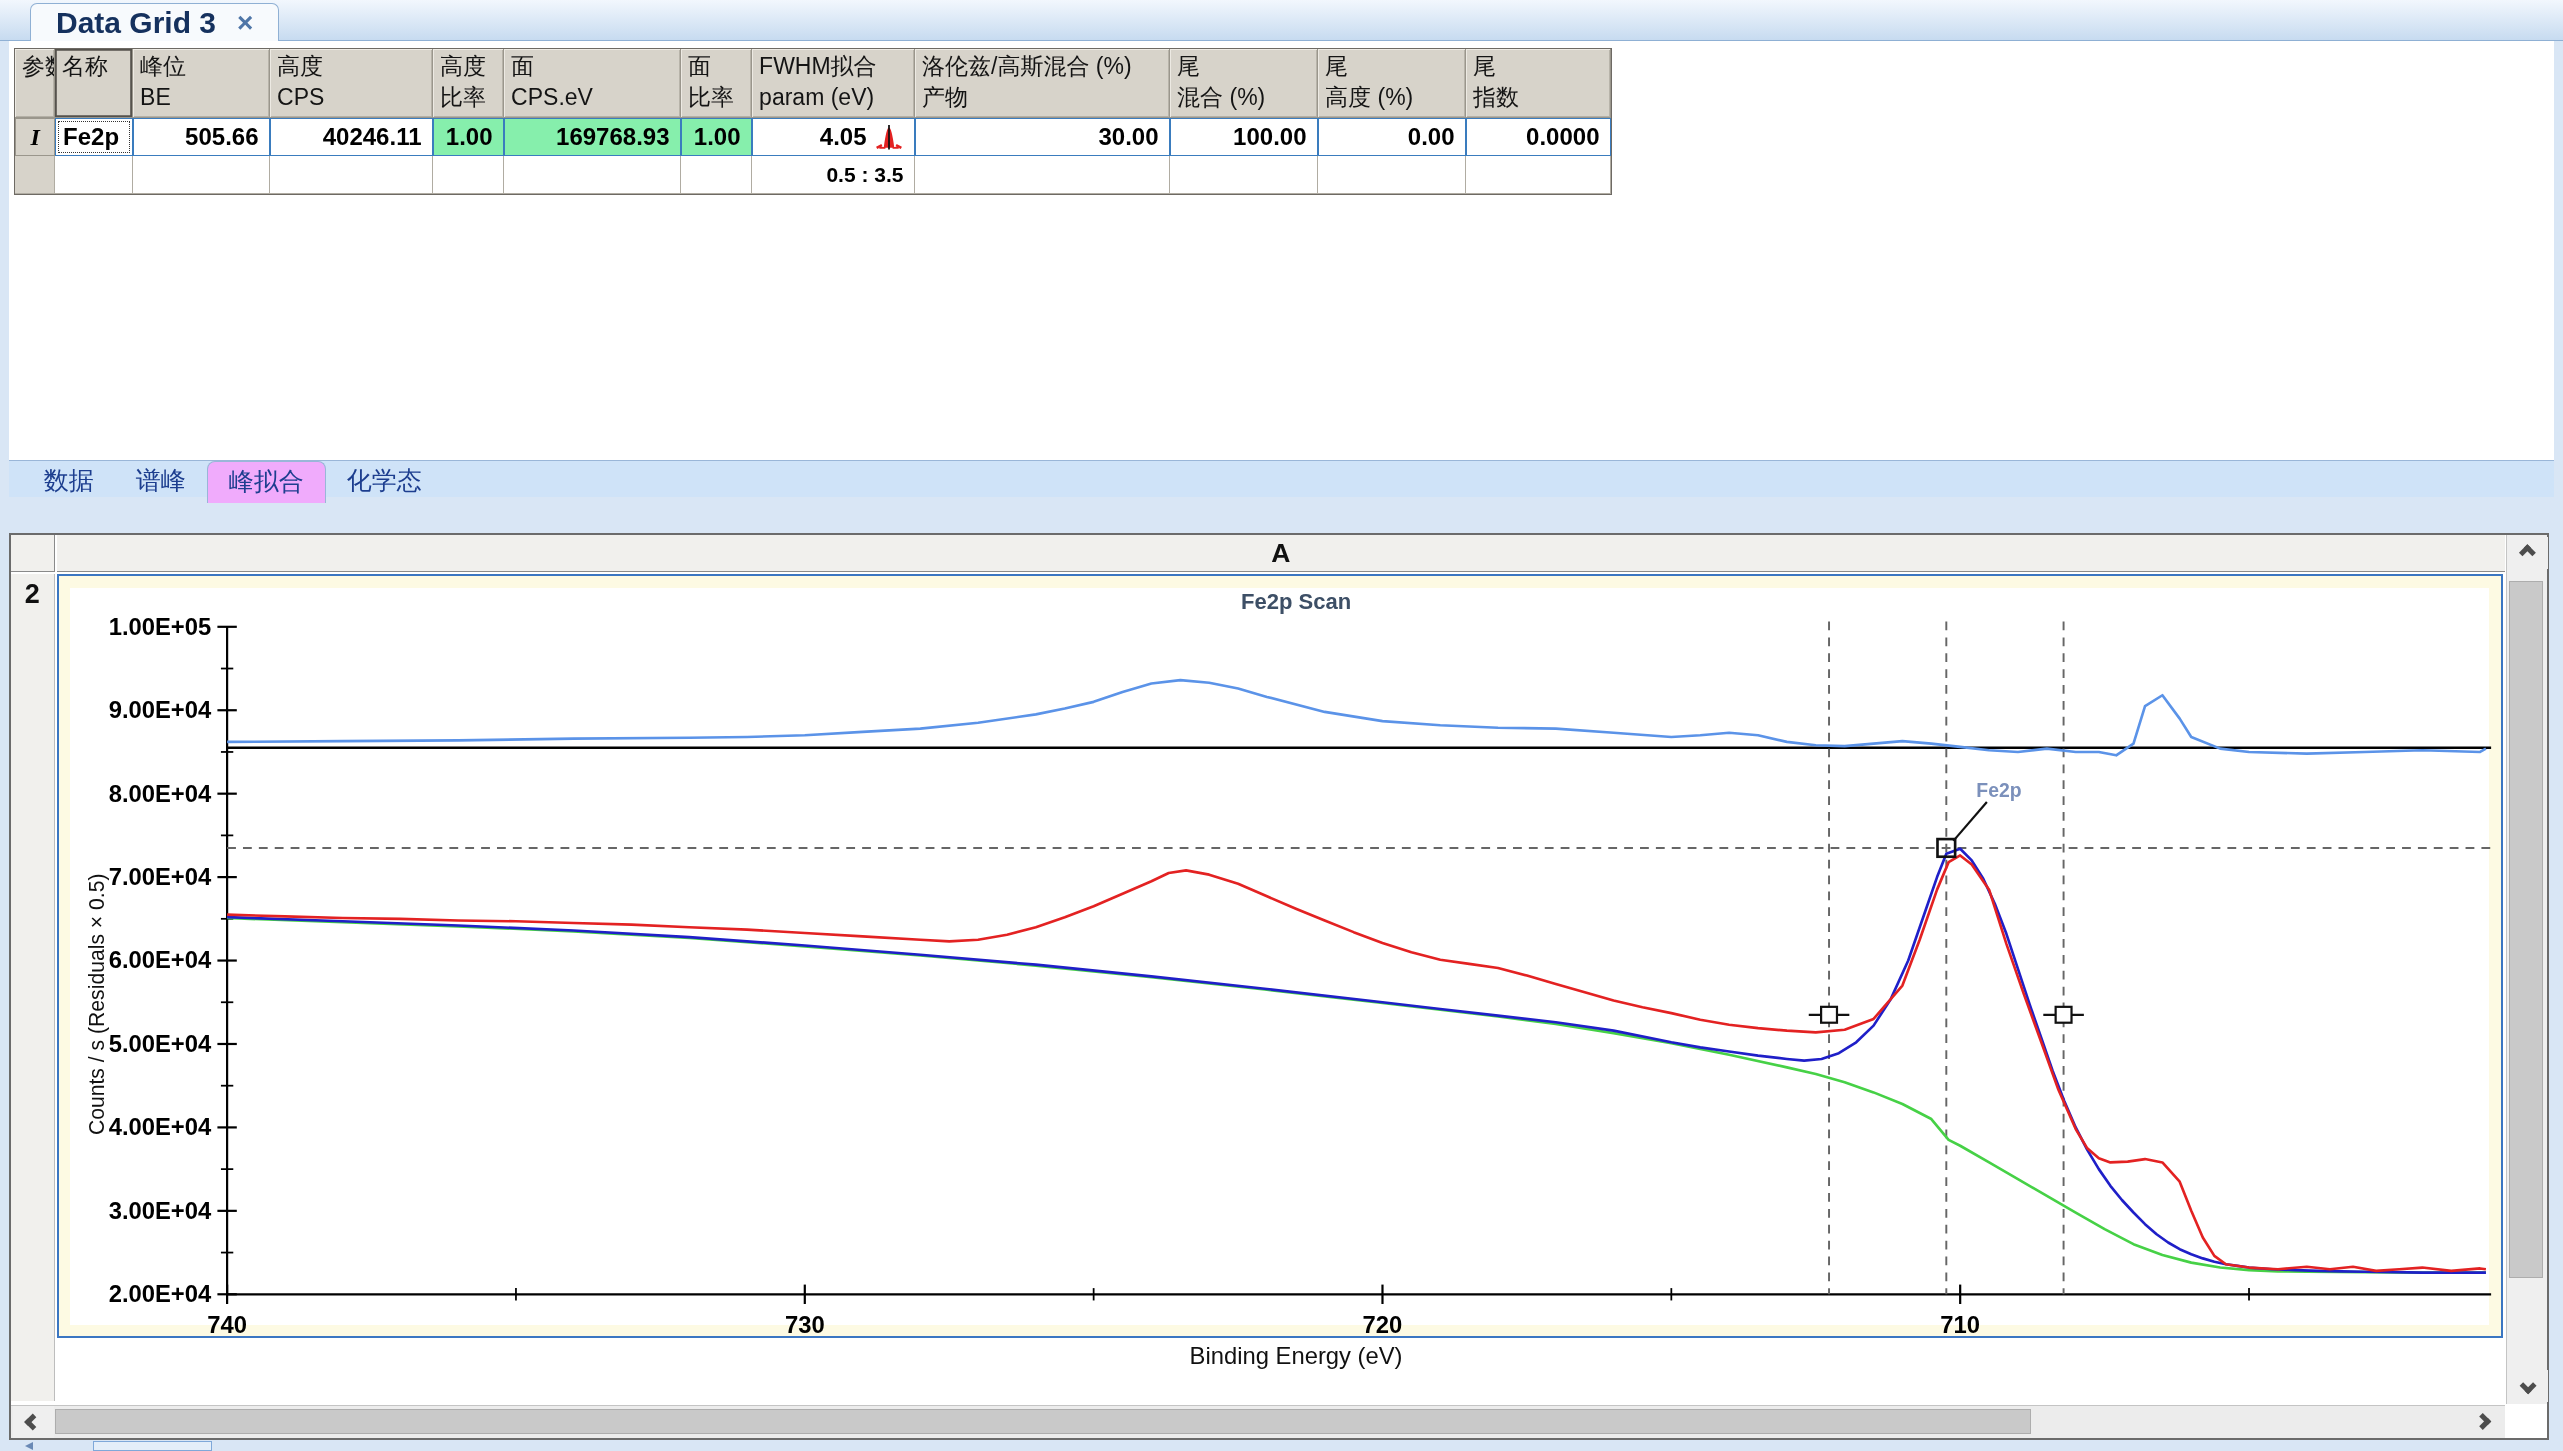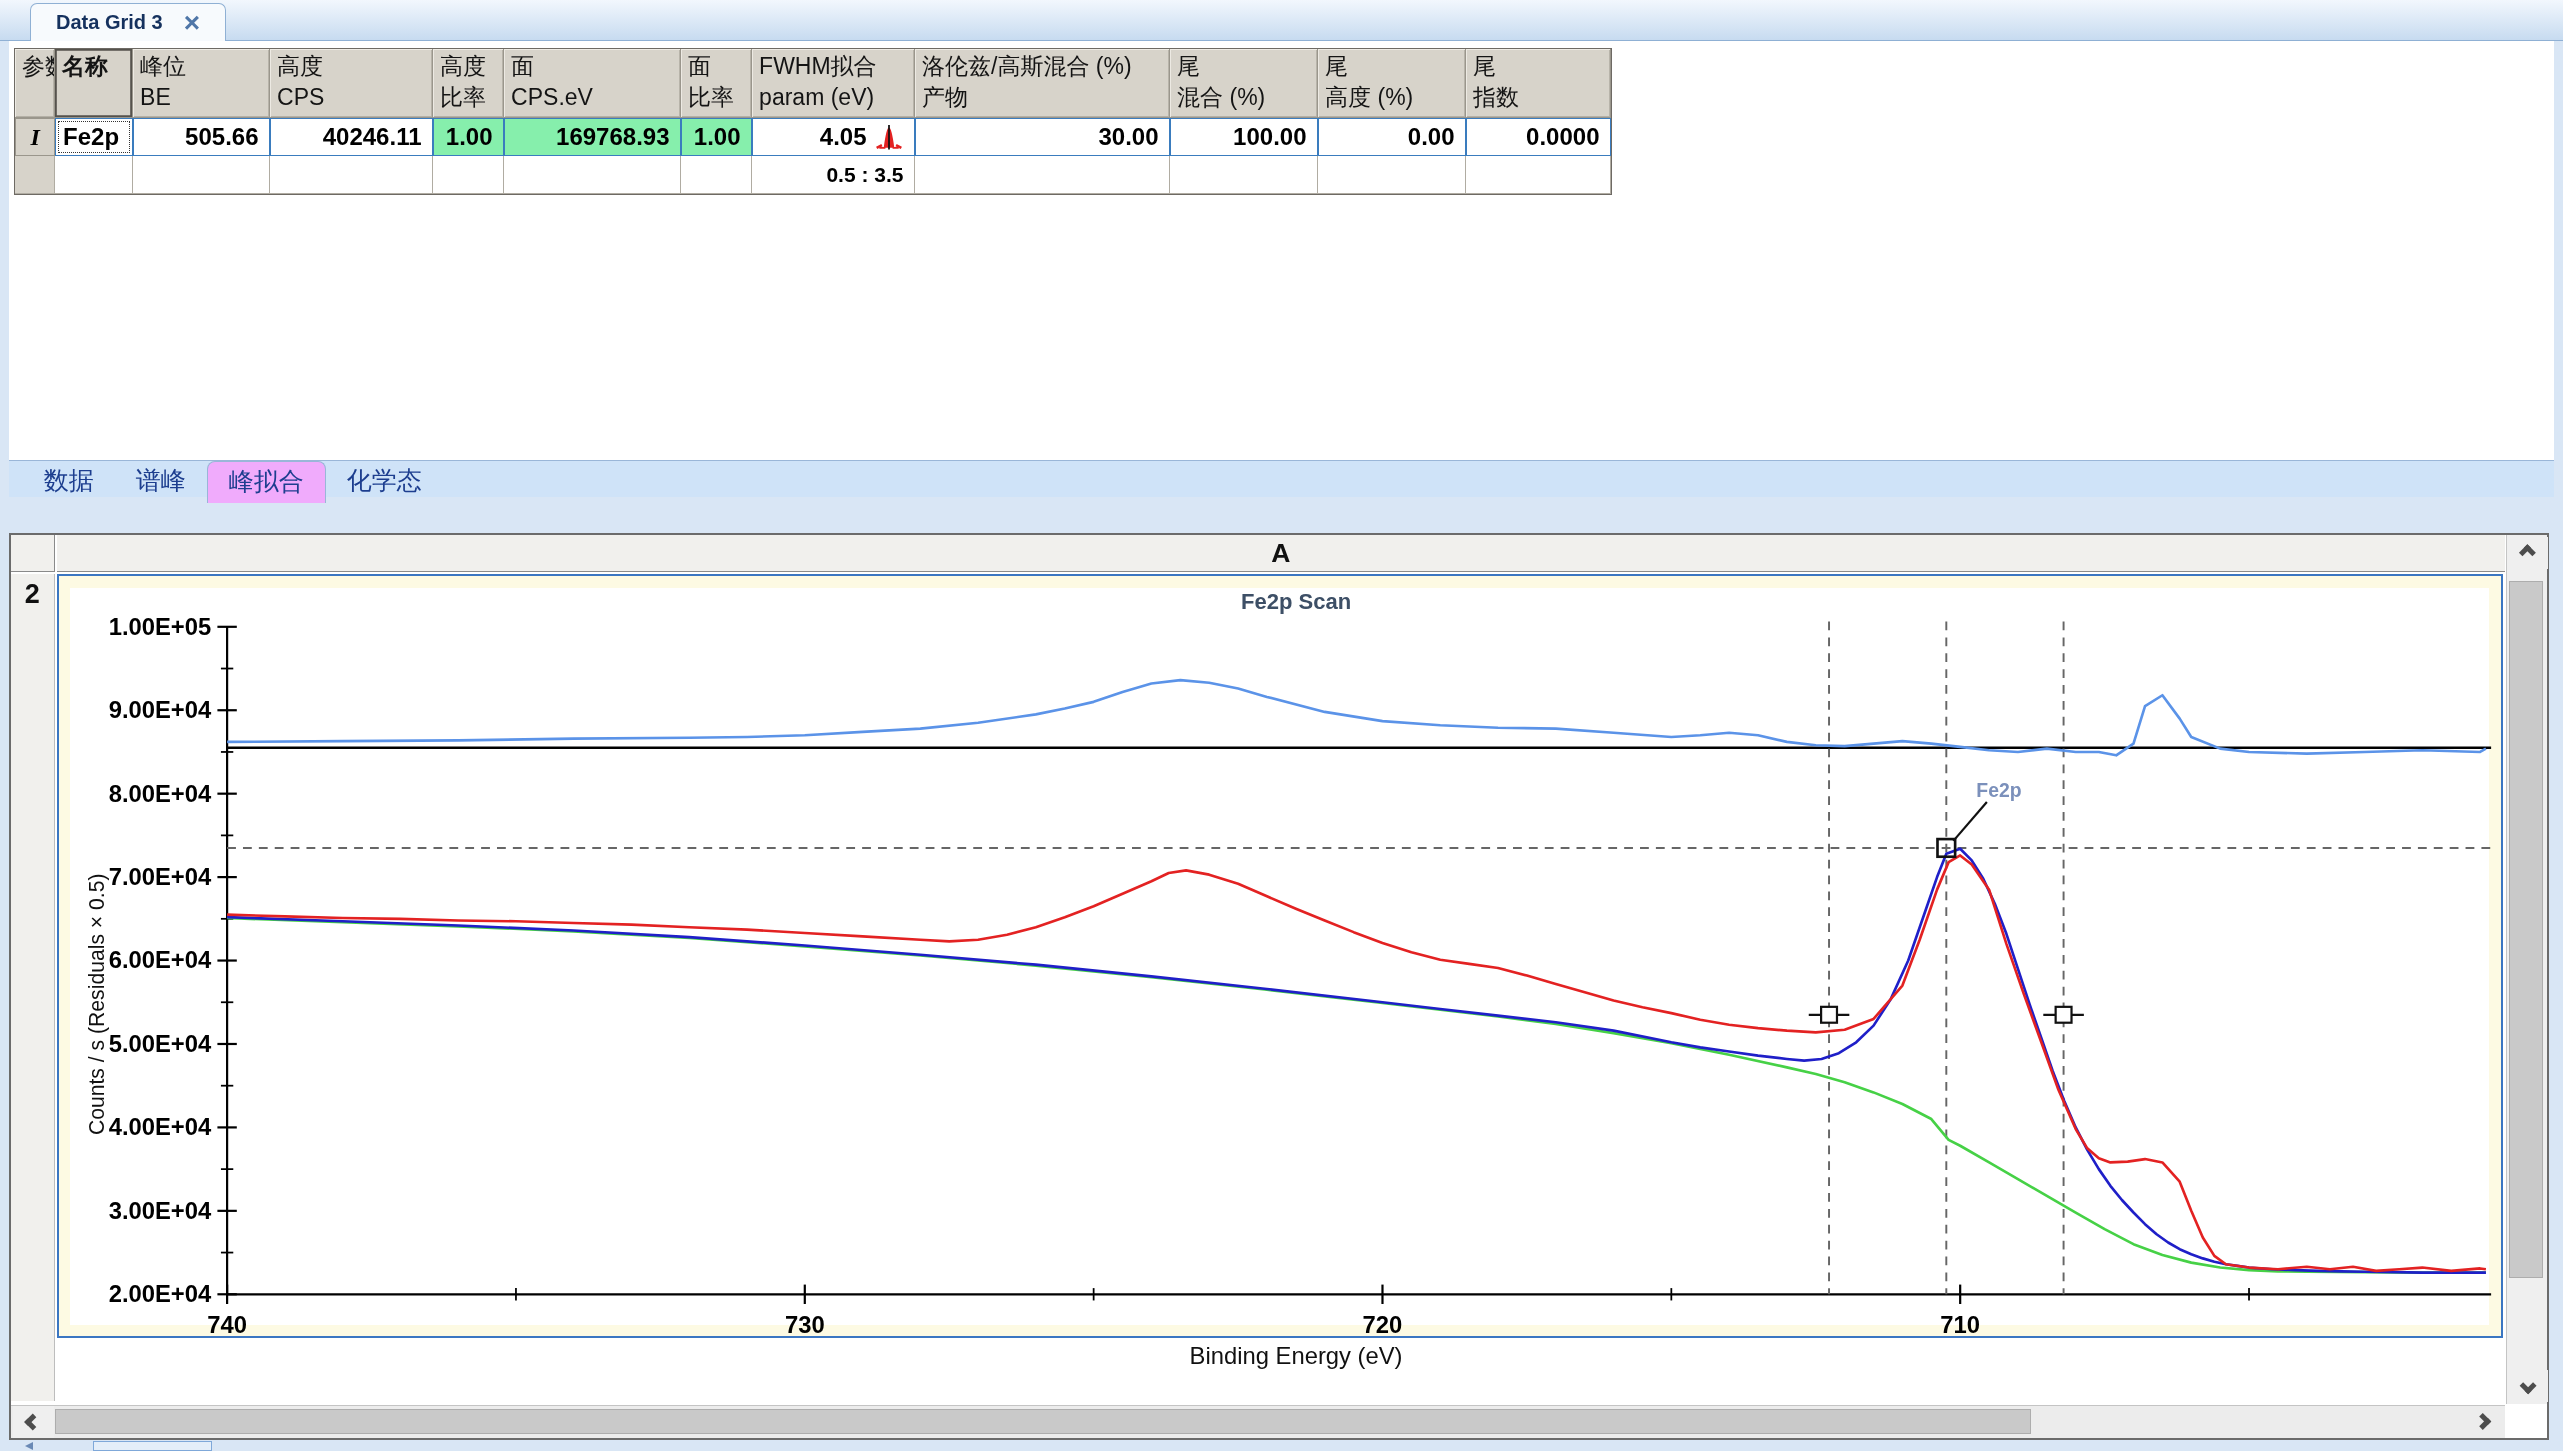--- a/index.html
+++ b/index.html
@@ -5,32 +5,32 @@
   * { margin:0; padding:0; box-sizing:border-box; }
   body { font-family:"Liberation Sans","DejaVu Sans",sans-serif; }
   .screen { position:relative; width:2563px; height:1452px; background:#d9e6f5; overflow:hidden; }
 
   
   .tabbar { position:absolute; left:0; top:0; width:2563px; height:41px;
     background:linear-gradient(#f2f7fd,#c7dbf0); border-bottom:0.9px solid #8fb0d4; }
   .doc-tab { position:absolute; left:30px; top:2.6px; height:39px; background:#f7fafd;
     border:0.9px solid #8fb0d4; border-bottom:none; border-radius:7px 7px 0 0;
     display:flex; align-items:center; padding:0 25px; gap:21px; }
-  .doc-tab .t { font-size:20px; font-weight:700; color:#15315e; }
+  .doc-tab .t { font-size:30px; font-weight:700; color:#15315e; }
   .doc-tab .x { font-size:28px; font-weight:700; color:#4f76a8; cursor:pointer; }
 
   
   .top-pane { position:absolute; left:8.8px; top:41px; width:2545px; height:445px; background:#ffffff; }
   .grid { position:absolute; left:5.3px; top:7px; display:grid;
     grid-template-columns:40px 78px 137px 163px 71px 177px 71px 163px 255px 148px 148px 145px;
     grid-template-rows:69px 38px 38px; border:1.8px solid #6e6a64; background:#fff; }
   .th { background:#d7d3ca; border-right:0.9px solid #9a968c; border-bottom:0.9px solid #9a968c;
     box-shadow:inset 0.9px 0.9px 0 #f0ede6, inset -0.9px -0.9px 0 #b4b0a6;
     padding:1.8px 7px; font-size:23px; line-height:31px; color:#141414; overflow:hidden; white-space:nowrap; }
-  .th-sel { font-weight:700; box-shadow:inset 0 0 0 1.8px #55524c; }
+  .th-sel { font-weight:400; box-shadow:inset 0 0 0 1.8px #55524c; }
   .td { font-size:24px; font-weight:700; color:#000; display:flex; align-items:center;
     justify-content:flex-end; padding:0 10.6px; border:1.8px solid #3a7cbe; background:#fff;
     white-space:nowrap; overflow:hidden; }
   .td.gray { background:#86efac; }
   .td.left { justify-content:flex-start; padding-left:7px; }
   .td.rowid { background:#d7d3ca; border:0.9px solid #9a968c; justify-content:center;
     font-style:italic; font-family:"Liberation Serif",serif; }
   .td.focus { outline:1.8px dotted #333; outline-offset:-4.4px; }
   .td2 { font-size:21px; display:flex; align-items:center; justify-content:flex-end; padding:0 10.6px;
     border-right:0.9px solid #b0aca2; border-bottom:0.9px solid #b0aca2; background:#fff; }

